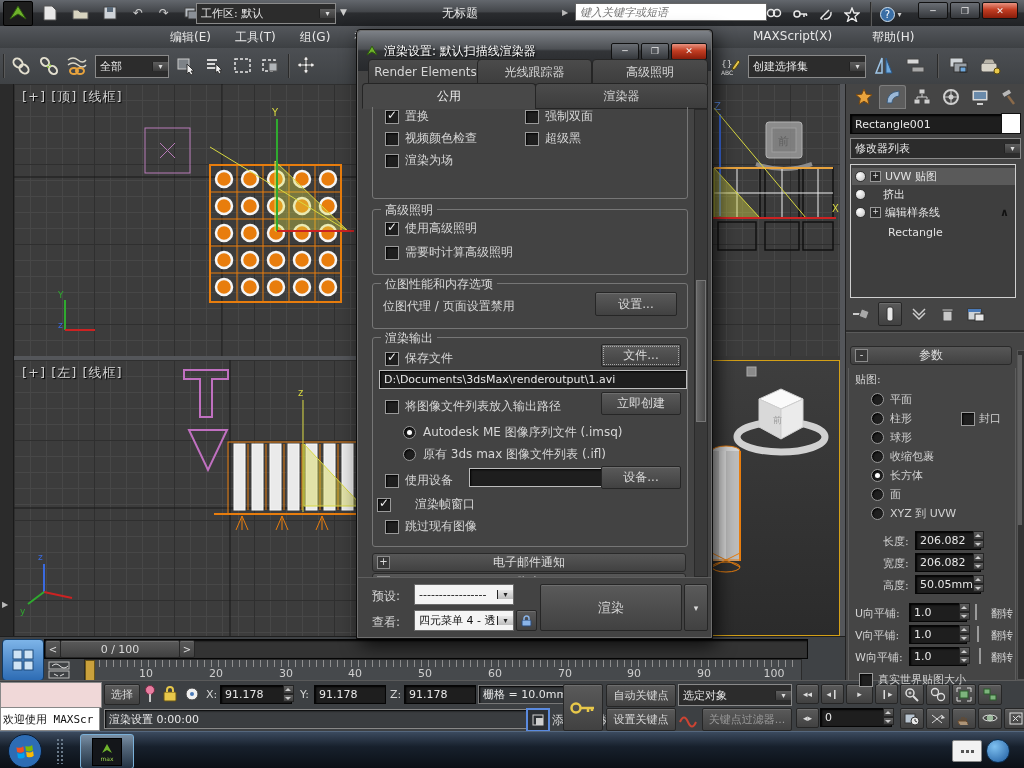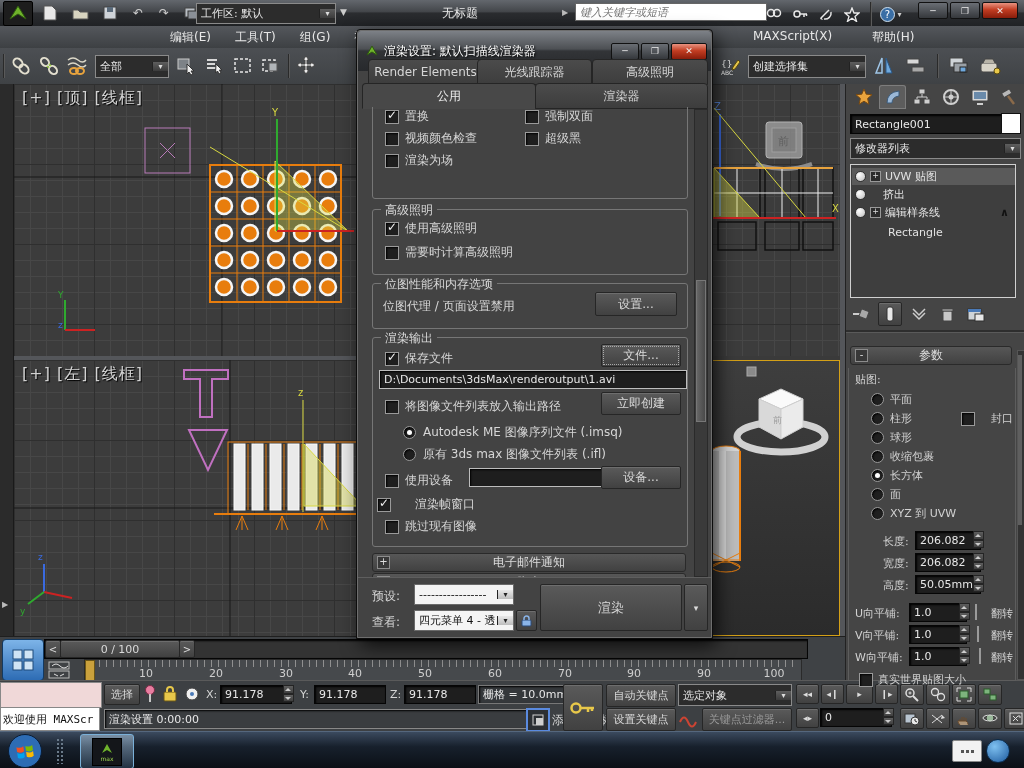--- a/index.html
+++ b/index.html
@@ -33,21 +33,21 @@
 .spin b{flex:1;background:linear-gradient(#5e5e5e,#3f3f3f);border:1px solid #242424;position:relative}
 .spin b.up::after{content:"";position:absolute;left:1px;top:2px;border:3px solid transparent;border-top-width:0;border-bottom-color:#ccc}
 .spin b.dn::after{content:"";position:absolute;left:1px;top:2px;border:3px solid transparent;border-bottom-width:0;border-top-color:#ccc}
 .grp{border:1px solid #767676;border-radius:3px;position:absolute}
 .gt{position:absolute;top:-8px;left:8px;background:#434343;padding:0 4px;color:#d8d8d8;font-size:12px;white-space:nowrap}
 
 .vp{background-color:#3c3c3c;background-image:
  linear-gradient(#2f2f2f 1px,transparent 1px),linear-gradient(90deg,#2f2f2f 1px,transparent 1px),
  linear-gradient(#474747 1px,transparent 1px),linear-gradient(90deg,#474747 1px,transparent 1px);
  background-size:80px 80px,80px 80px,16px 16px,16px 16px;overflow:hidden}
-.vplabel{color:#d2d2d2;font-size:16px;text-shadow:1px 1px 1px #000;letter-spacing:1px}
+.vplabel{color:#d2d2d2;font-size:13px;text-shadow:1px 1px 1px #000;letter-spacing:1px}
 .splitter{background:#54565a}
 
 .dlg{background:#434343;border:1px solid #6e6e6e;outline:1px solid #0d0d0d;border-radius:3px 3px 0 0;box-shadow:4px 7px 20px rgba(0,0,0,.8)}
 .dlgtitle{left:0;top:0;width:100%;height:40px;border-radius:3px 3px 0 0;
  background:linear-gradient(#7d8187,#4d5054 45%,#323437 50%,#27292c);color:#fff;font-size:12px}
 .wbtn{height:15px;border-radius:2px;border:1px solid #111;display:flex;align-items:center;justify-content:center;font-size:9px;color:#eee;background:linear-gradient(#6a6e74,#35383c)}
 .wbtn.close{background:linear-gradient(#e89280,#c23d22 45%,#891d0b);width:34px}
 .tabbtn{position:absolute;height:24px;background:linear-gradient(#4b4b4b,#3d3d3d);border:1px solid #252525;border-radius:4px 4px 0 0;
  display:flex;align-items:center;justify-content:center;font-size:12px;color:#d6d6d6}
 .tabbtn.on{background:#484848;border-bottom-color:#484848;color:#efefef}
@@ -735,21 +735,21 @@
       <span class="a plabel" style="left:6px;top:4px">贴图:</span>
       
       <div class="a row" style="left:22px;top:24px;gap:6px">
           <span class="rb"></span>
           <span class="plabel">平面</span>
         </div>
       <div class="a row" style="left:22px;top:43px;gap:6px">
           <span class="rb"></span>
           <span class="plabel">柱形</span>
         </div>
-      <div class="a row" style="left:112px;top:43px;gap:16px">
+      <div class="a row" style="left:112px;top:43px;gap:4px">
           <span class="cb"></span>
           <span class="plabel">封口</span>
         </div>
       <div class="a row" style="left:22px;top:62px;gap:6px">
           <span class="rb"></span>
           <span class="plabel">球形</span>
         </div>
       <div class="a row" style="left:22px;top:81px;gap:6px">
           <span class="rb"></span>
           <span class="plabel">收缩包裹</span>

